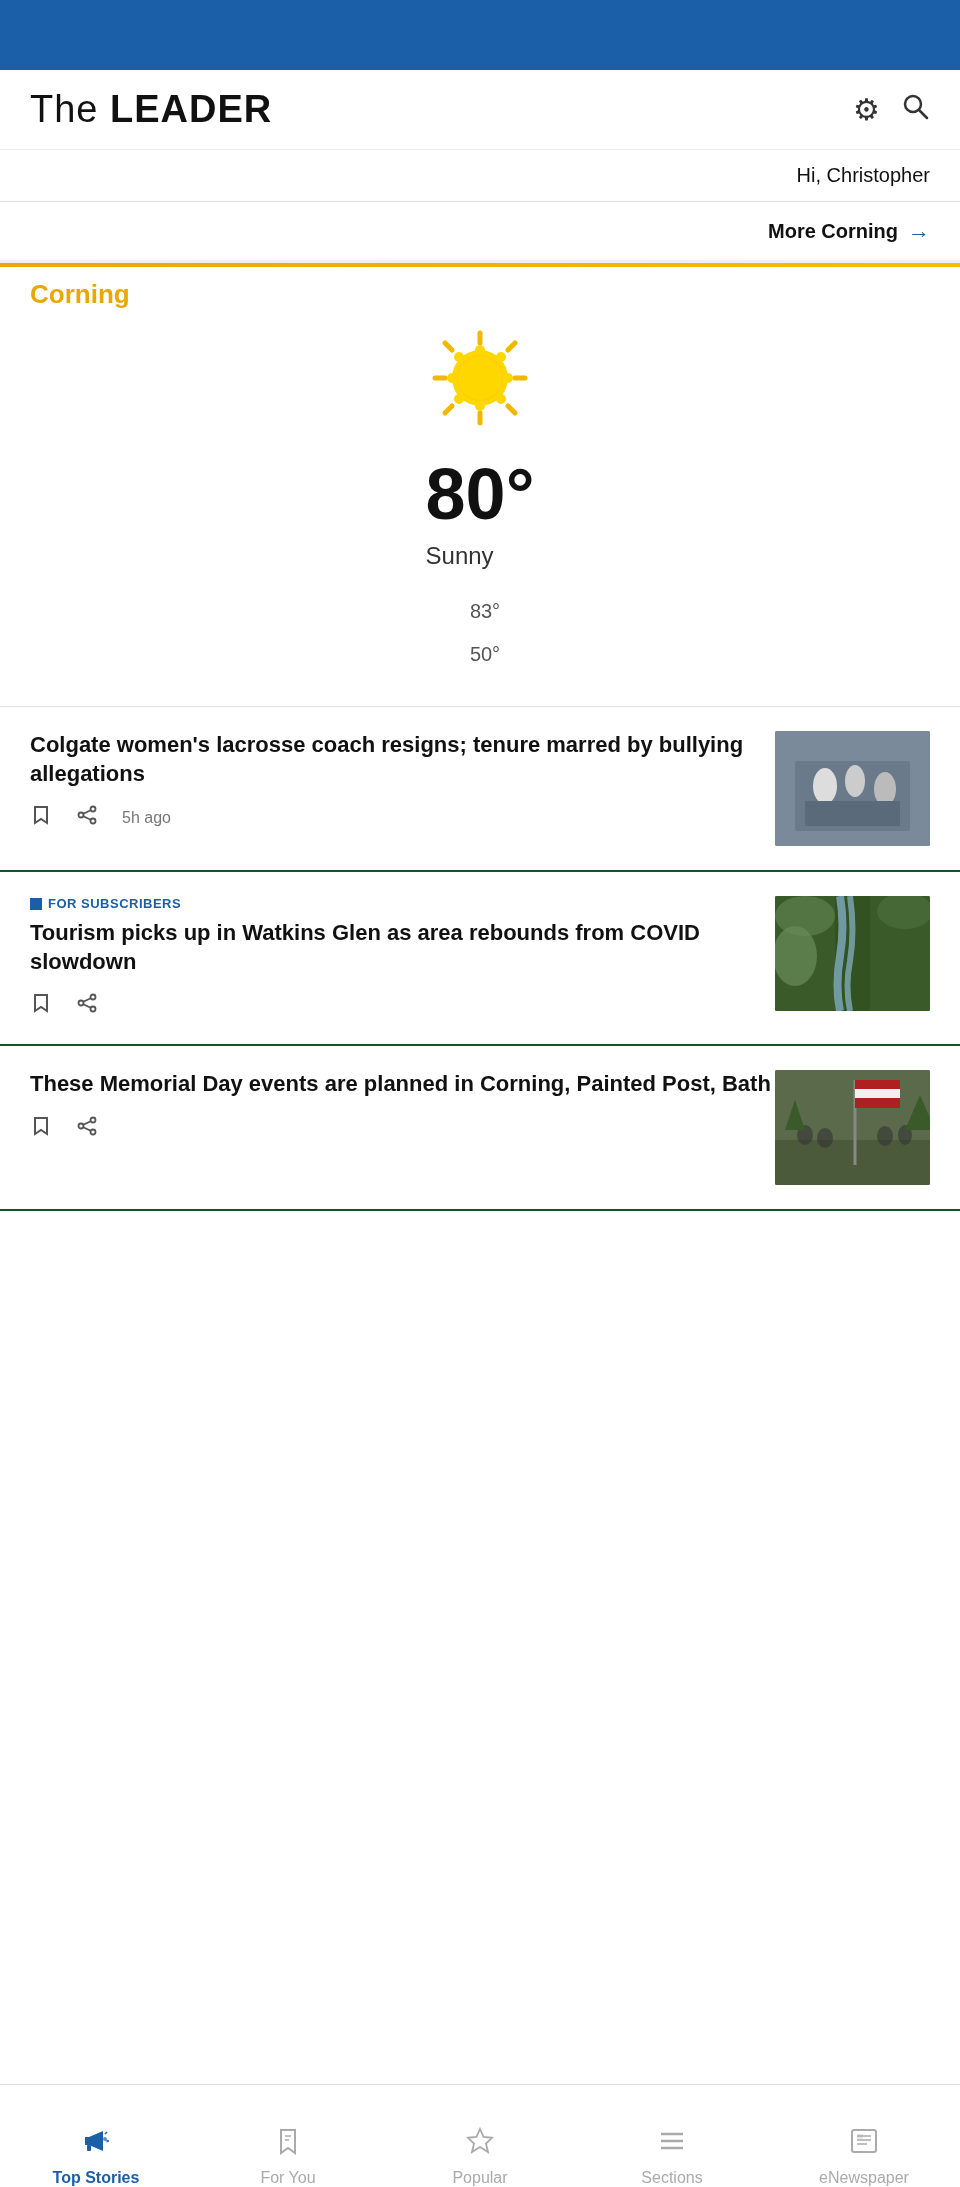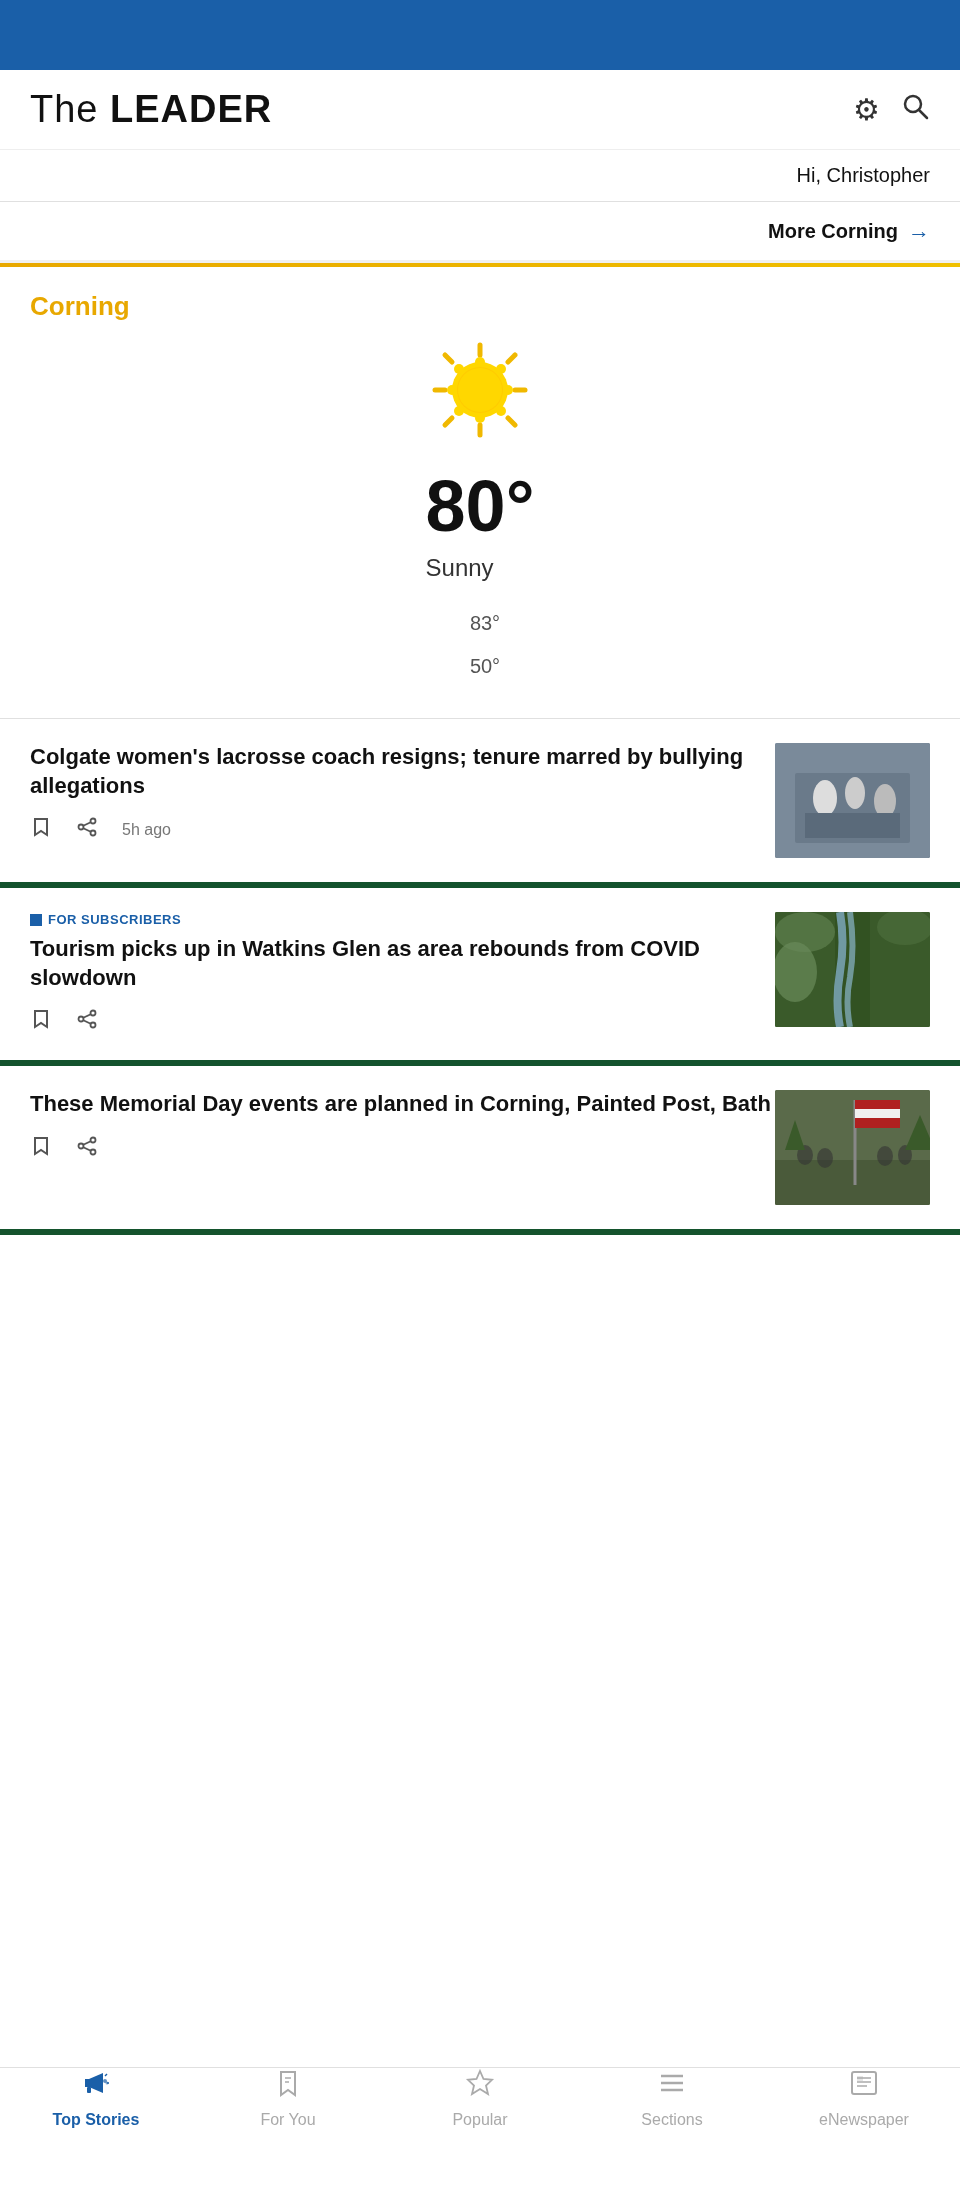--- a/index.html
+++ b/index.html
@@ -84,21 +84,21 @@
 
     
     .yellow-divider {
       height: 4px;
       background: linear-gradient(to right, #e8a800, #f0c000);
       width: 100%;
     }
 
     
     .weather-section {
-      padding: 24px 30px 40px 30px;
+      padding: 12px 30px 40px 30px;
       border-bottom: 1px solid #e0e0e0;
     }
     .weather-city {
       font-size: 26px;
       font-weight: 700;
       color: #e8a800;
       margin-bottom: 18px;
     }
     .weather-content {
       display: flex;
@@ -135,21 +135,21 @@
     }
 
     
     .articles-section {
       padding: 0;
     }
     .article-item {
       display: flex;
       align-items: flex-start;
       padding: 24px 30px;
-      border-bottom: 6px solid #14532d;
+      border-bottom: 2px solid #14532d;
     }
     .article-content {
       flex: 1;
     }
     .article-badge {
       display: flex;
       align-items: center;
       gap: 6px;
       margin-bottom: 8px;
     }
@@ -216,25 +216,25 @@
     .spacer {
       height: 60px;
     }
 
     
     .bottom-nav {
       position: fixed;
       bottom: 0;
       left: 0;
       width: 960px;
-      height: 120px;
+      height: 103px;
       background: #fff;
       border-top: 1px solid #e0e0e0;
       display: flex;
-      align-items: flex-start;
+      align-items: flex-end;
       justify-content: space-around;
     }
     .nav-item {
       display: flex;
       flex-direction: column;
       align-items: center;
       gap: 6px;
       cursor: pointer;
       flex: 1;
     }

